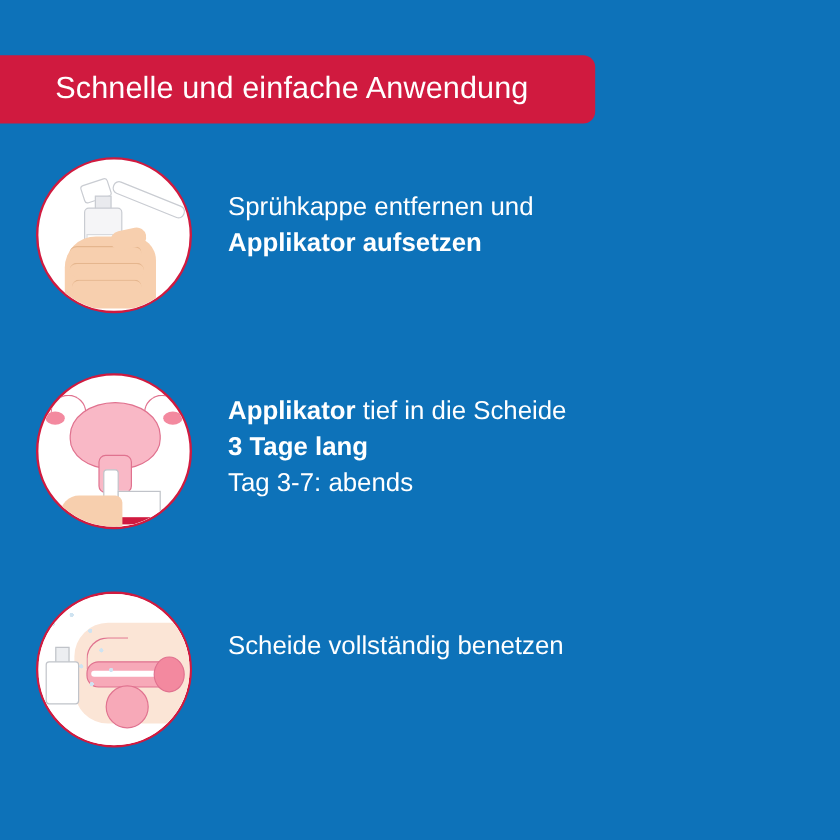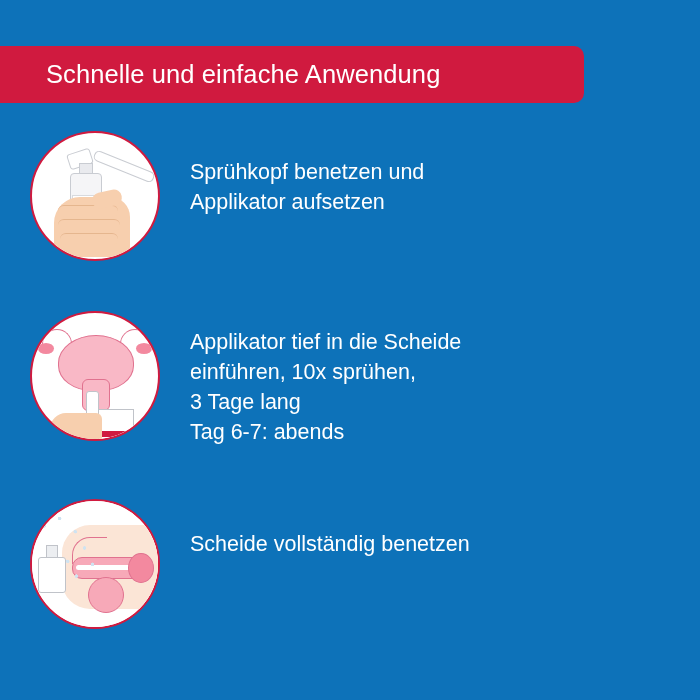--- a/index.html
+++ b/index.html
@@ -18,21 +18,21 @@
     width: 700px;
     height: 700px;
     background: #0d72b9;
   }
 
   
   .header-banner {
     position: absolute;
     left: 0;
     top: 46px;
-    width: 584px;
+    width: 496px;
     height: 57px;
     background: #d01a3f;
     border-top-right-radius: 10px;
     border-bottom-right-radius: 10px;
     display: flex;
     align-items: center;
   }
   .header-title {
     color: #ffffff;
     font-size: 25.5px;
@@ -74,21 +74,21 @@
   }
   .step-text {
     padding-top: 26px;
     color: #ffffff;
     font-size: 21.5px;
     line-height: 30px;
     font-weight: 400;
   }
   .step-2 .step-text { padding-top: 16px; }
   .step-3 .step-text { padding-top: 30px; }
-  .step-text b { font-weight: 400; }
+  .step-text b { font-weight: 700; }
   .line { white-space: nowrap; }
 
   
   .ill1-bottle {
     position: absolute;
     left: 38px;
     top: 40px;
     width: 30px;
     height: 58px;
     background: #f5f5f7;
@@ -389,21 +389,21 @@
             <div class="lbl-red"></div>
           </div>
           <div class="ill1-hand"></div>
           <div class="ill1-finger ill1-f1"></div>
           <div class="ill1-finger ill1-f2"></div>
           <div class="ill1-finger ill1-f3"></div>
           <div class="ill1-thumb"></div>
         </div>
       </div>
       <div class="step-text">
-        <div class="line">Sprühkopf benetzen und</div>
+        <div class="line">Sprühkappe entfernen und</div>
         <div class="line"><b>Applikator aufsetzen</b></div>
       </div>
     </div>
 
     <div class="step step-2">
       <div class="icon-wrap">
         <div class="circle">
           <div class="ill2-tube-l"></div>
           <div class="ill2-tube-r"></div>
           <div class="ill2-ov-l"></div>
@@ -411,23 +411,22 @@
           <div class="ill2-uterus"></div>
           <div class="ill2-cervix"></div>
           <div class="ill2-appl"></div>
           <div class="ill2-bottle"></div>
           <div class="ill2-bottle-red"></div>
           <div class="ill2-hand"></div>
         </div>
       </div>
       <div class="step-text">
         <div class="line"><b>Applikator</b><span> tief in die Scheide</span></div>
-        <div class="line"><b>einführen, 10x sprühen,</b></div>
         <div class="line"><b>3 Tage lang</b></div>
-        <div class="line">Tag 6-7: abends</div>
+        <div class="line">Tag 3-7: abends</div>
       </div>
     </div>
 
     <div class="step step-3">
       <div class="icon-wrap">
         <div class="circle">
           <div class="ill3-bg"></div>
           <div class="ill3-body"></div>
           <div class="ill3-duct"></div>
           <div class="ill3-shaft"></div>

